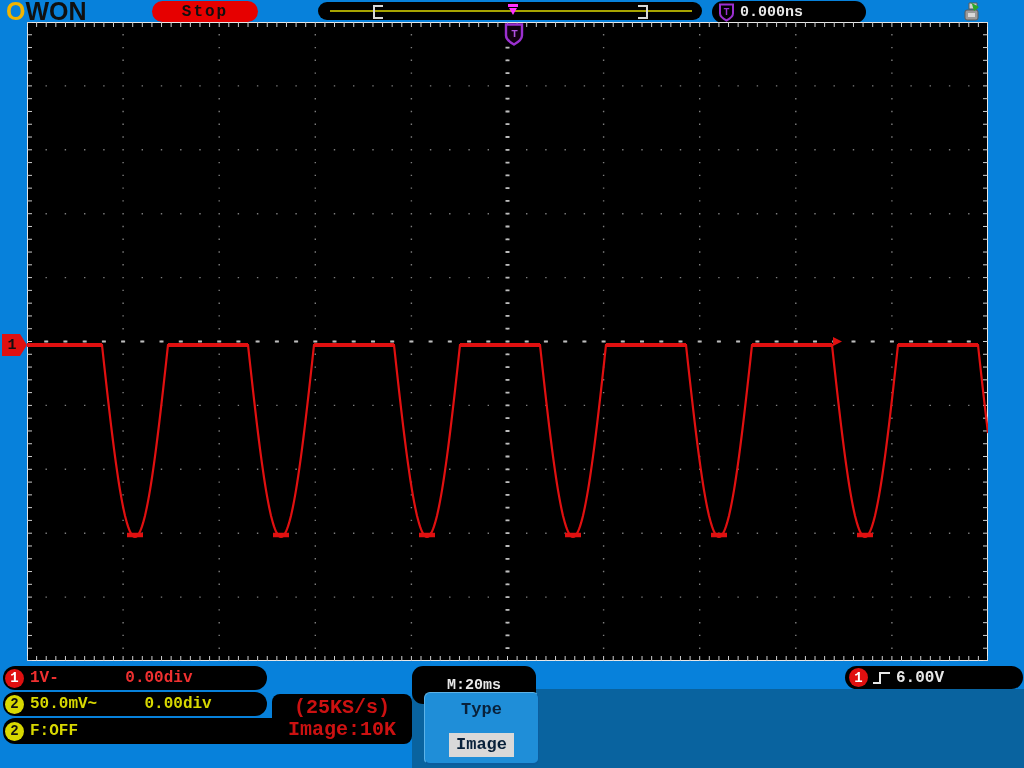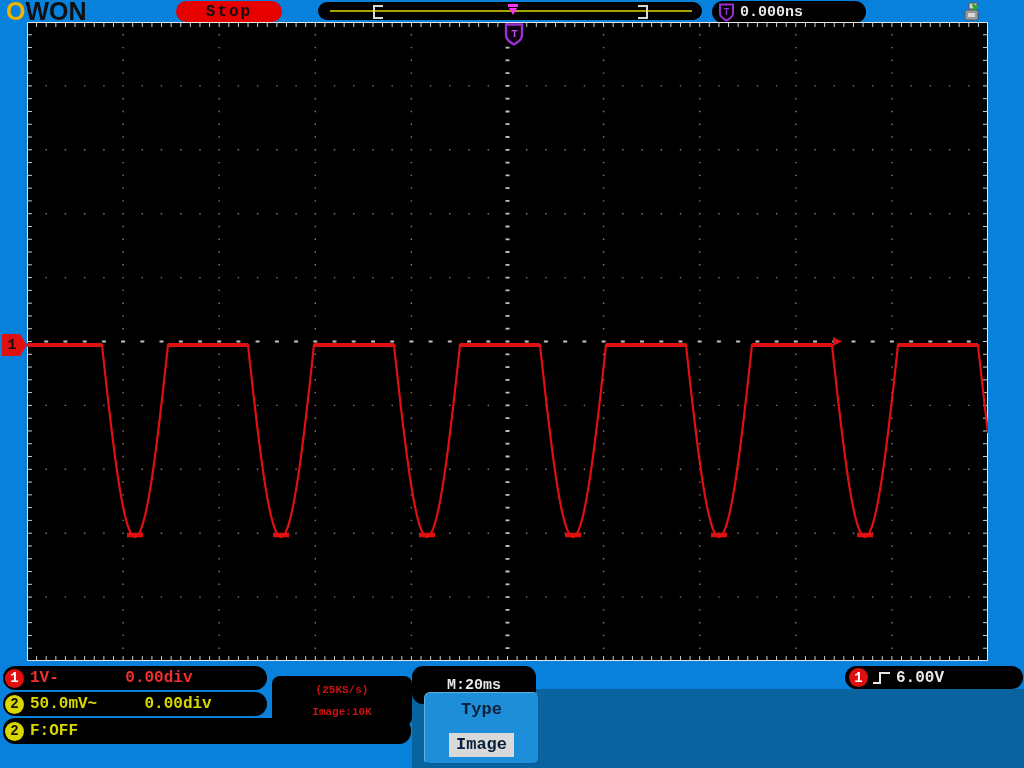--- a/index.html
+++ b/index.html
@@ -7,21 +7,21 @@
           font-family:"Liberation Mono",monospace;}
   .abs{position:absolute;}
   
   .logo{left:6px;top:-3px;font-family:"Liberation Sans",sans-serif;font-weight:bold;
         font-size:25px;letter-spacing:0px;}
   .logo .o{color:#f0b400;} .logo .rest{color:#101010;}
   .pill{background:#000;border-radius:11px;display:flex;align-items:center;color:#e8e8e8;
         font-size:15px;font-weight:bold;}
   .stop-pill{left:152px;top:1px;width:106px;height:21px;background:#e60000;border-radius:11px;
         color:#101010;display:flex;align-items:center;justify-content:center;
-        font-size:16px;font-weight:bold;letter-spacing:2px;margin-left:24px;}
+        font-size:16px;font-weight:bold;letter-spacing:2px;}
   .trigbar{left:318px;top:2px;width:384px;height:18px;background:#000;border-radius:9px;}
   .trigbar .hline{position:absolute;left:12px;right:10px;top:8px;height:2px;background:#a8a400;}
   .brk{position:absolute;top:3px;width:8px;height:10px;}
   .brk.l{left:55px;border-left:2px solid #d8d8d8;border-top:2px solid #d8d8d8;border-bottom:2px solid #d8d8d8;}
   .brk.r{left:320px;border-right:2px solid #d8d8d8;border-top:2px solid #d8d8d8;border-bottom:2px solid #d8d8d8;}
   .t-arrow{position:absolute;left:188px;top:1px;}
   .time-pill{left:712px;top:1px;width:148px;height:22px;padding-left:6px;border-radius:11px;gap:5px;}
   .usb{left:956px;top:1px;}
   
   .plot{left:27px;top:22px;width:961px;height:639px;background:#000;}
@@ -35,22 +35,22 @@
   .chpill{background:#000;border-radius:12px;display:flex;align-items:center;gap:6px;
           font-size:16px;font-weight:bold;padding:0 14px 0 2px;box-sizing:border-box;}
   .ch1-pill{left:3px;top:666px;width:264px;height:24px;color:#f03030;}
   .ch2-pill{left:3px;top:692px;width:264px;height:24px;color:#d8d800;}
   .f-pill{left:3px;top:718px;width:408px;height:26px;color:#d8d800;}
   .spread{flex:1;text-align:center;}
   .circ{width:19px;height:19px;border-radius:50%;display:flex;align-items:center;justify-content:center;
         font-size:14px;font-weight:bold;flex:0 0 19px;}
   .circ.red{background:#e01010;color:#fff;}
   .circ.yel{background:#d8d800;color:#101010;}
-  .acq-box{left:272px;top:676px;width:140px;height:50px;background:#000;border-radius:8px;
-        color:#cc1111;font-size:11px;font-weight:bold;display:flex;flex-direction:column;
+  .acq-box{left:272px;top:694px;width:140px;height:50px;background:#000;border-radius:8px;
+        color:#cc1111;font-size:20px;font-weight:bold;display:flex;flex-direction:column;
         align-items:center;justify-content:center;line-height:22px;}
   .m-pill{left:412px;top:666px;width:124px;height:38px;border-radius:11px;justify-content:center;}
   .trig-pill{left:845px;top:666px;width:170px;height:23px;border-radius:12px;padding:0 4px;gap:4px;font-size:16px;}
   .panel{background:#1f8ed8;border-top:1px solid #5cb3e8;border-left:1px solid #5cb3e8;
         border-right:1px solid #0b5d9e;border-bottom:2px solid #0b5d9e;border-radius:6px;
         color:#09213a;font-size:17px;font-weight:bold;}
   .type-panel{left:424px;top:692px;width:113px;height:70px;display:flex;flex-direction:column;
         align-items:center;justify-content:center;gap:14px;}
   .type-value{background:#d9d9d9;padding:0 7px;line-height:24px;}
   .save-btn{left:765px;top:691px;width:116px;height:70px;display:flex;align-items:center;justify-content:center;

